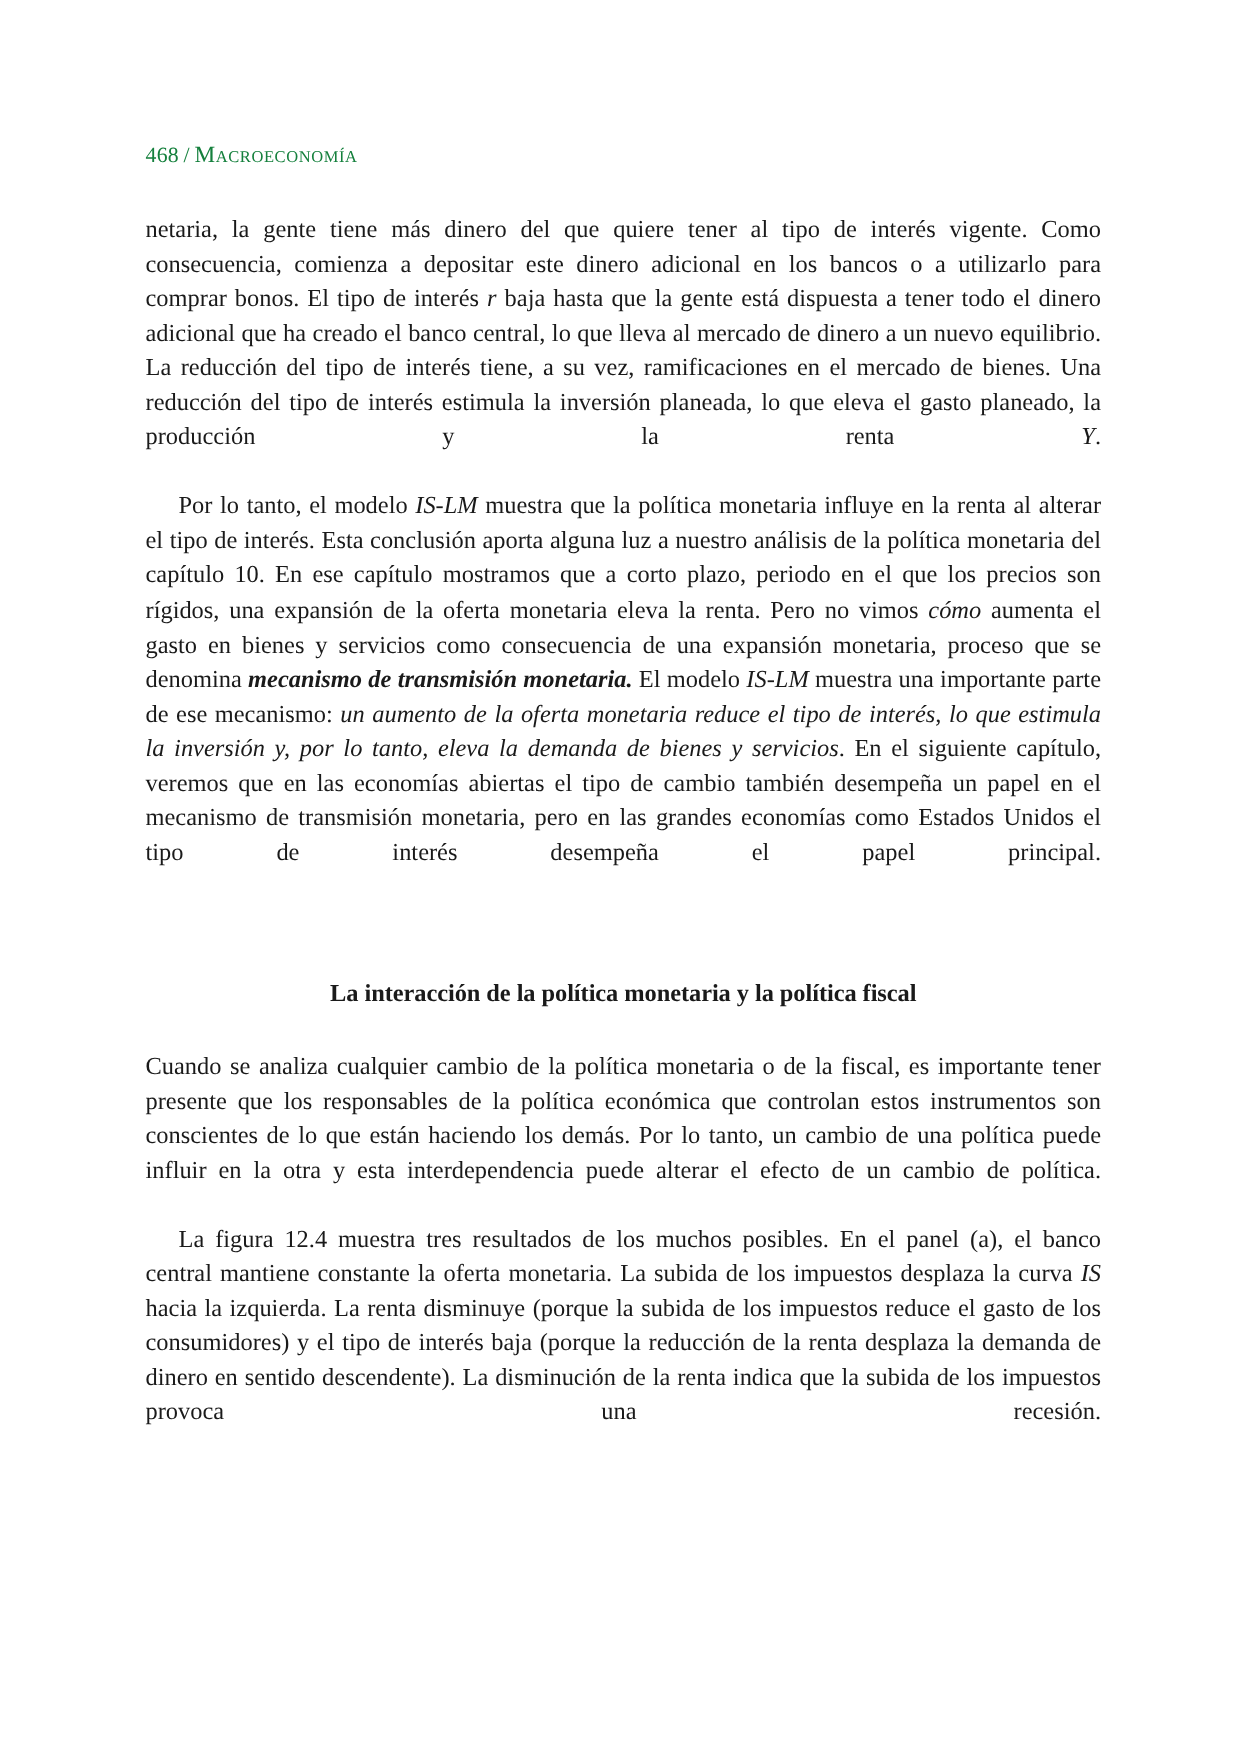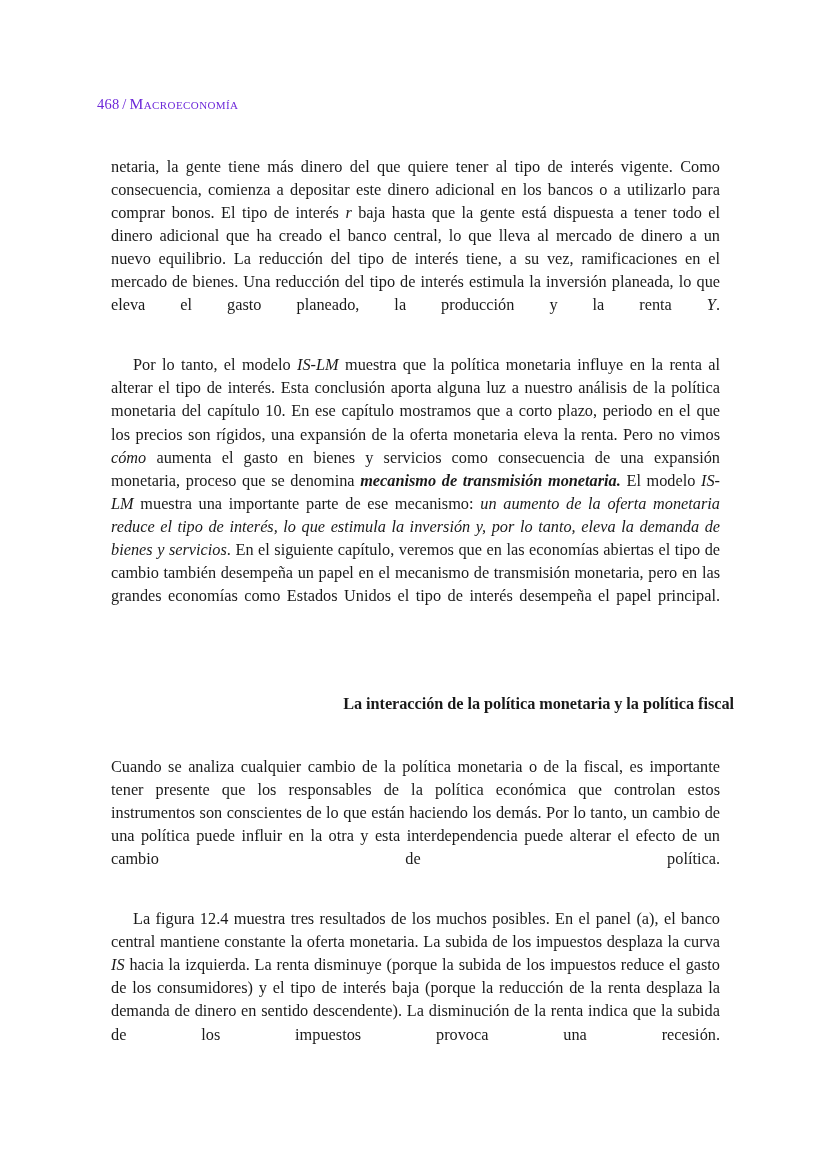--- a/index.html
+++ b/index.html
@@ -18,42 +18,42 @@
     color: #1a1a1a;
     box-sizing: border-box;
   }
   .running-head {
     position: absolute;
     left: 97px;
     top: 96px;
     font-size: 14.5px;
     line-height: 1;
     letter-spacing: 0.2px;
-    color: #6d28d9;
+    color: #15803d;
     white-space: nowrap;
   }
   .running-head .folio {
     font-variant: normal;
   }
   .running-head .sep {
     padding: 0 3px;
   }
   .running-head .booktitle {
     font-variant: small-caps;
     font-size: 15.5px;
     letter-spacing: 0.4px;
   }
   .textblock {
     position: absolute;
     left: 97px;
     top: 141px;
     width: 637px;
   }
   p.para {
-    margin: 14px;
+    margin: 0;
     font-size: 16.3px;
     line-height: 23.05px;
     text-align: justify;
     text-justify: inter-word;
     -webkit-hyphens: none;
     hyphens: none;
     word-spacing: 0.1px;
   }
   p.para.indent {
     text-indent: 22px;
@@ -64,21 +64,21 @@
     display: inline-block;
     width: 100%;
   }
   .i { font-style: italic; }
   .b { font-weight: bold; font-style: italic; }
   h2.section-head {
     margin: 0;
     font-size: 16.3px;
     line-height: 23.05px;
     font-weight: bold;
-    text-align: right;
+    text-align: center;
     letter-spacing: -0.05px;
   }
   .gap-before-head { height: 48px; }
   .gap-after-head  { height: 26px; }
 </style>
 </head>
 <body>
 
 <div class="page">
 

